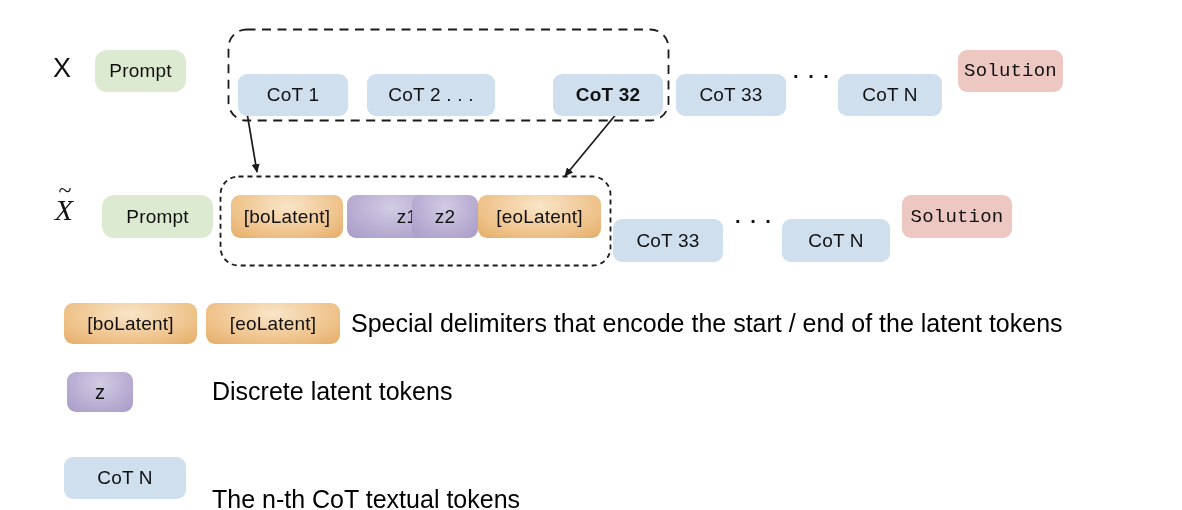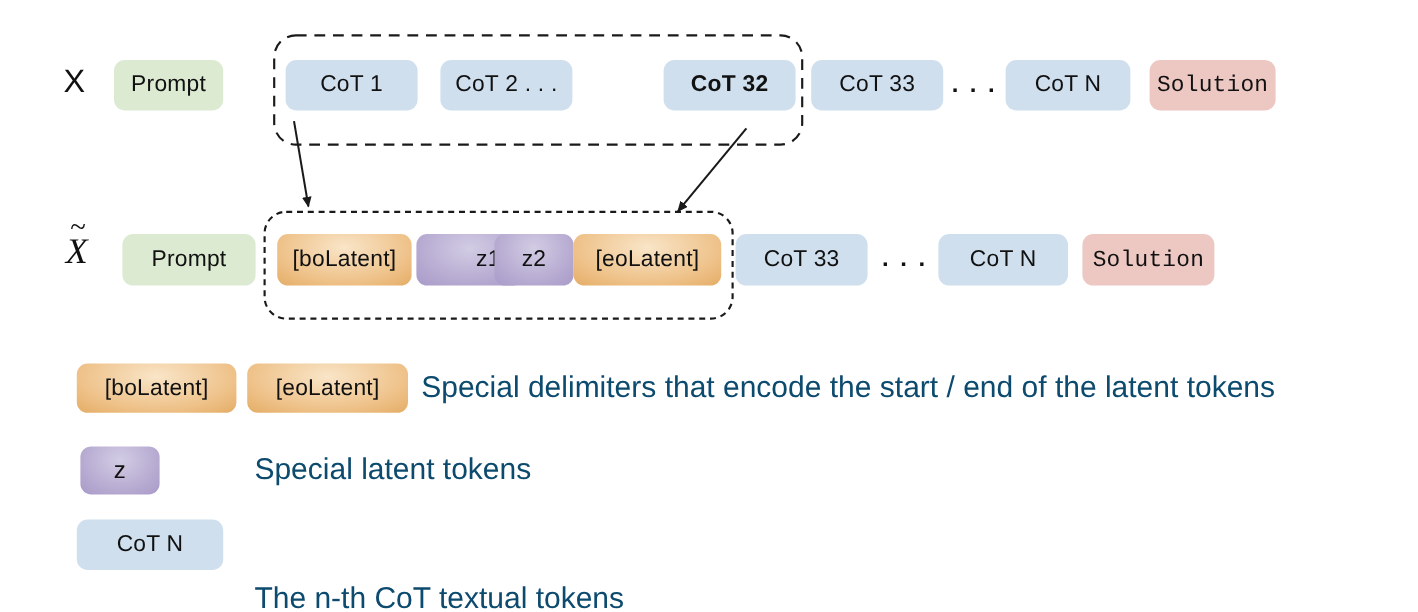--- a/index.html
+++ b/index.html
@@ -5,22 +5,22 @@
   html,body{margin:0;padding:0;background:#ffffff;}
   #canvas{
     position:relative;width:1182px;height:510px;background:#ffffff;overflow:hidden;
     font-family:"Liberation Sans","DejaVu Sans",sans-serif;color:var(--c-text,#111);
   }
   .token{
     position:absolute;height:42px;border-radius:9px;
     display:flex;align-items:center;justify-content:center;
     font-size:19px;letter-spacing:0.2px;white-space:nowrap;
   }
-  .green{background:var(--c-green,#dcead2);}
-  .blue{background:var(--c-blue,#cfdfee);}
+  .green{background:var(--c-green,#dcead2);border-radius:12px;}
+  .blue{background:var(--c-blue,#cfdfee);margin-top:24px;}
   .pink{background:var(--c-pink,#edc8c3);font-family:Liberation Mono, monospace;}
   .orange{
     background:radial-gradient(ellipse 95% 130% at 50% 26%,
       var(--c-orange_light,#f9e5c8) 0%,
       var(--c-orange_mid,#eec188) 52%,
       var(--c-orange_edge,#db9a47) 100%);
   }
   .purple{
     background:radial-gradient(ellipse 100% 135% at 50% 28%,
       var(--c-purple_light,#d2cce4) 0%,
@@ -39,21 +39,21 @@
     display:block;font-family:"Liberation Serif","DejaVu Serif",serif;
     font-size:24px;line-height:12px;height:12px;margin-bottom:-1px;
     transform:translateX(1px);
   }
   .xtilde .base{
     display:block;font-family:"Liberation Serif","DejaVu Serif",serif;
     font-style:italic;font-size:30px;line-height:30px;
   }
   #overlay{position:absolute;left:0;top:0;width:1182px;height:510px;pointer-events:none;}
   .legend-desc{
-    position:absolute;font-size:25px;line-height:41px;white-space:nowrap;color:#0c4a6e;
+    position:absolute;font-size:25px;line-height:41px;white-space:nowrap;color:#000000;
   }
   .legend-token{font-size:19px;}
 </style>
 </head>
 <body>
 
 <div id="canvas">
 
   <svg id="overlay" viewBox="0 0 1182 510">
     <defs>
@@ -63,21 +63,21 @@
     </defs>
     <rect x="228.5" y="29.5" width="440" height="91" rx="18" fill="none" stroke="#1a1a1a" stroke-width="1.8" stroke-dasharray="9 6.5"></rect>
     <rect x="220.5" y="176.5" width="390" height="89" rx="18" fill="none" stroke="#1a1a1a" stroke-width="1.8" stroke-dasharray="5 4"></rect>
     <line x1="245" y1="101" x2="257" y2="172" stroke="#1a1a1a" stroke-width="1.7" marker-end="url(#ah)"></line>
     <line x1="622" y1="107" x2="565" y2="176" stroke="#1a1a1a" stroke-width="1.7" marker-end="url(#ah)"></line>
   </svg>
 
   <div class="seq-label" style="left:53px;top:55px;">X</div>
   <div class="token green" style="left:95px;top:50px;width:91px;">Prompt</div>
   <div class="token blue" style="left:238px;top:50px;width:110px;">CoT 1</div>
-  <div class="token blue" style="left:367px;top:50px;width:110px;">CoT 2 . . .</div>
+  <div class="token blue" style="left:367px;top:50px;width:128px;">CoT 2 . . .</div>
   <div class="token blue" style="left:553px;top:50px;width:110px;font-weight:bold;">CoT 32</div>
   <div class="token blue" style="left:676px;top:50px;width:110px;">CoT 33</div>
   <div class="dots" style="left:789px;top:50px;width:46px;">. . .</div>
   <div class="token blue" style="left:838px;top:50px;width:104px;">CoT N</div>
   <div class="token pink" style="left:958px;top:50px;width:105px;">Solution</div>
 
   <div class="xtilde" style="left:46px;top:184px;">
     <span class="tilde">~</span>
     <span class="base">X</span>
   </div>
@@ -89,18 +89,18 @@
   <div class="token blue" style="left:613px;top:195px;width:110px;height:43px;">CoT 33</div>
   <div class="dots" style="left:731px;top:195px;width:46px;height:43px;">. . .</div>
   <div class="token blue" style="left:782px;top:195px;width:108px;height:43px;">CoT N</div>
   <div class="token pink" style="left:902px;top:195px;width:110px;height:43px;">Solution</div>
 
   <div class="token orange legend-token" style="left:64px;top:303px;width:133px;height:41px;">[boLatent]</div>
   <div class="token orange legend-token" style="left:206px;top:303px;width:134px;height:41px;">[eoLatent]</div>
   <div class="legend-desc" style="left:351px;top:303px;">Special delimiters that encode the start / end of the latent tokens</div>
 
   <div class="token purple" style="left:67px;top:372px;width:66px;height:40px;font-size:20px;">z</div>
-  <div class="legend-desc" style="left:212px;top:371px;">Special latent tokens</div>
+  <div class="legend-desc" style="left:212px;top:371px;">Discrete latent tokens</div>
 
   <div class="token blue legend-token" style="left:64px;top:433px;width:122px;height:42px;">CoT N</div>
   <div class="legend-desc" style="left:212px;top:433px;margin-top:46px;">The n-th CoT textual tokens</div>
 
 </div>
 
 </body></html>

